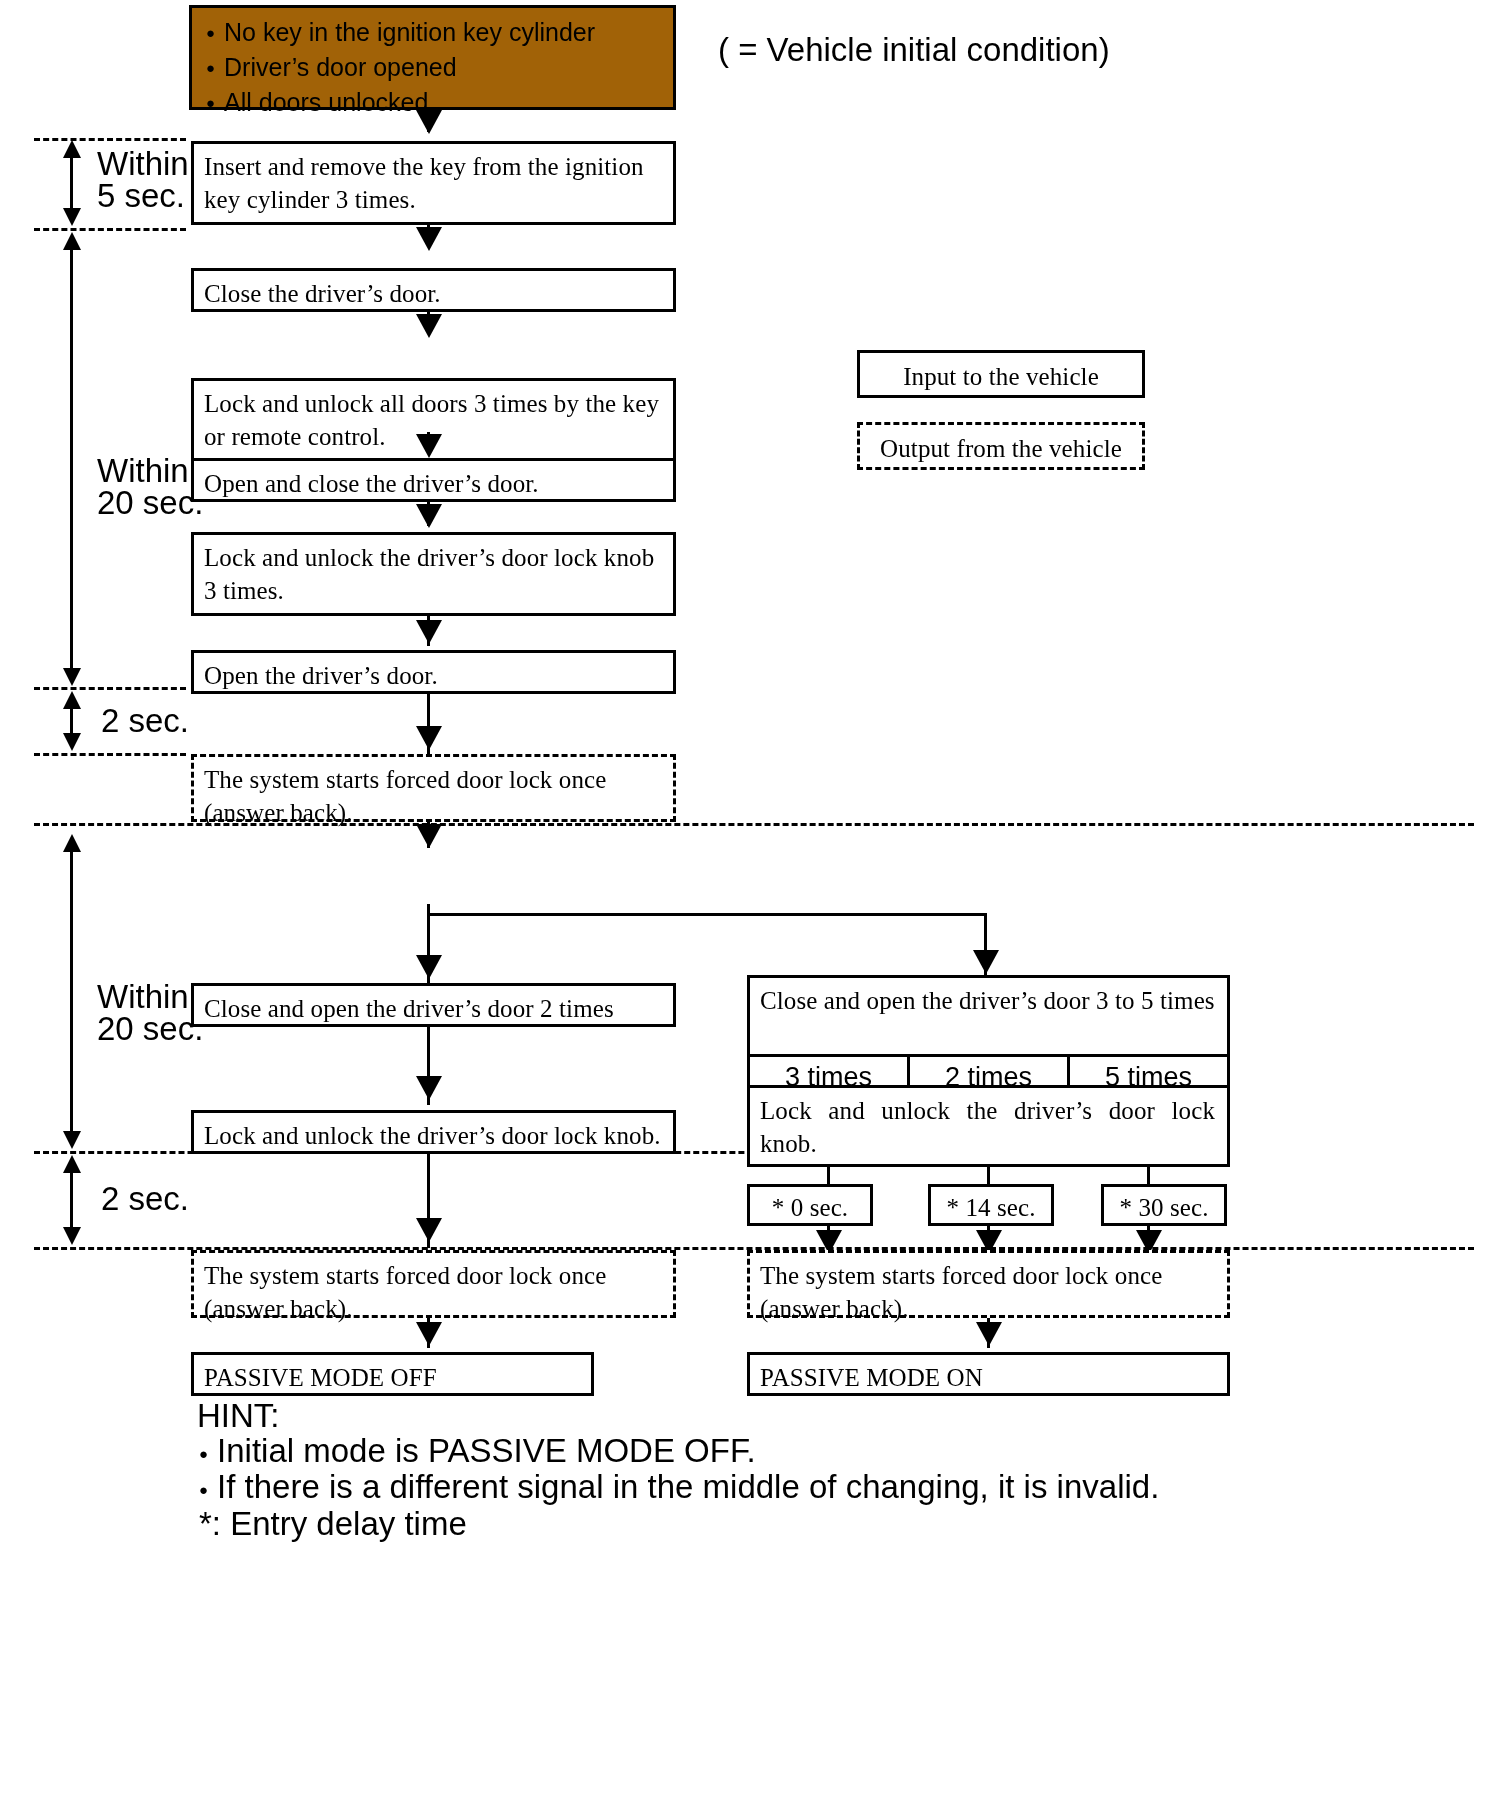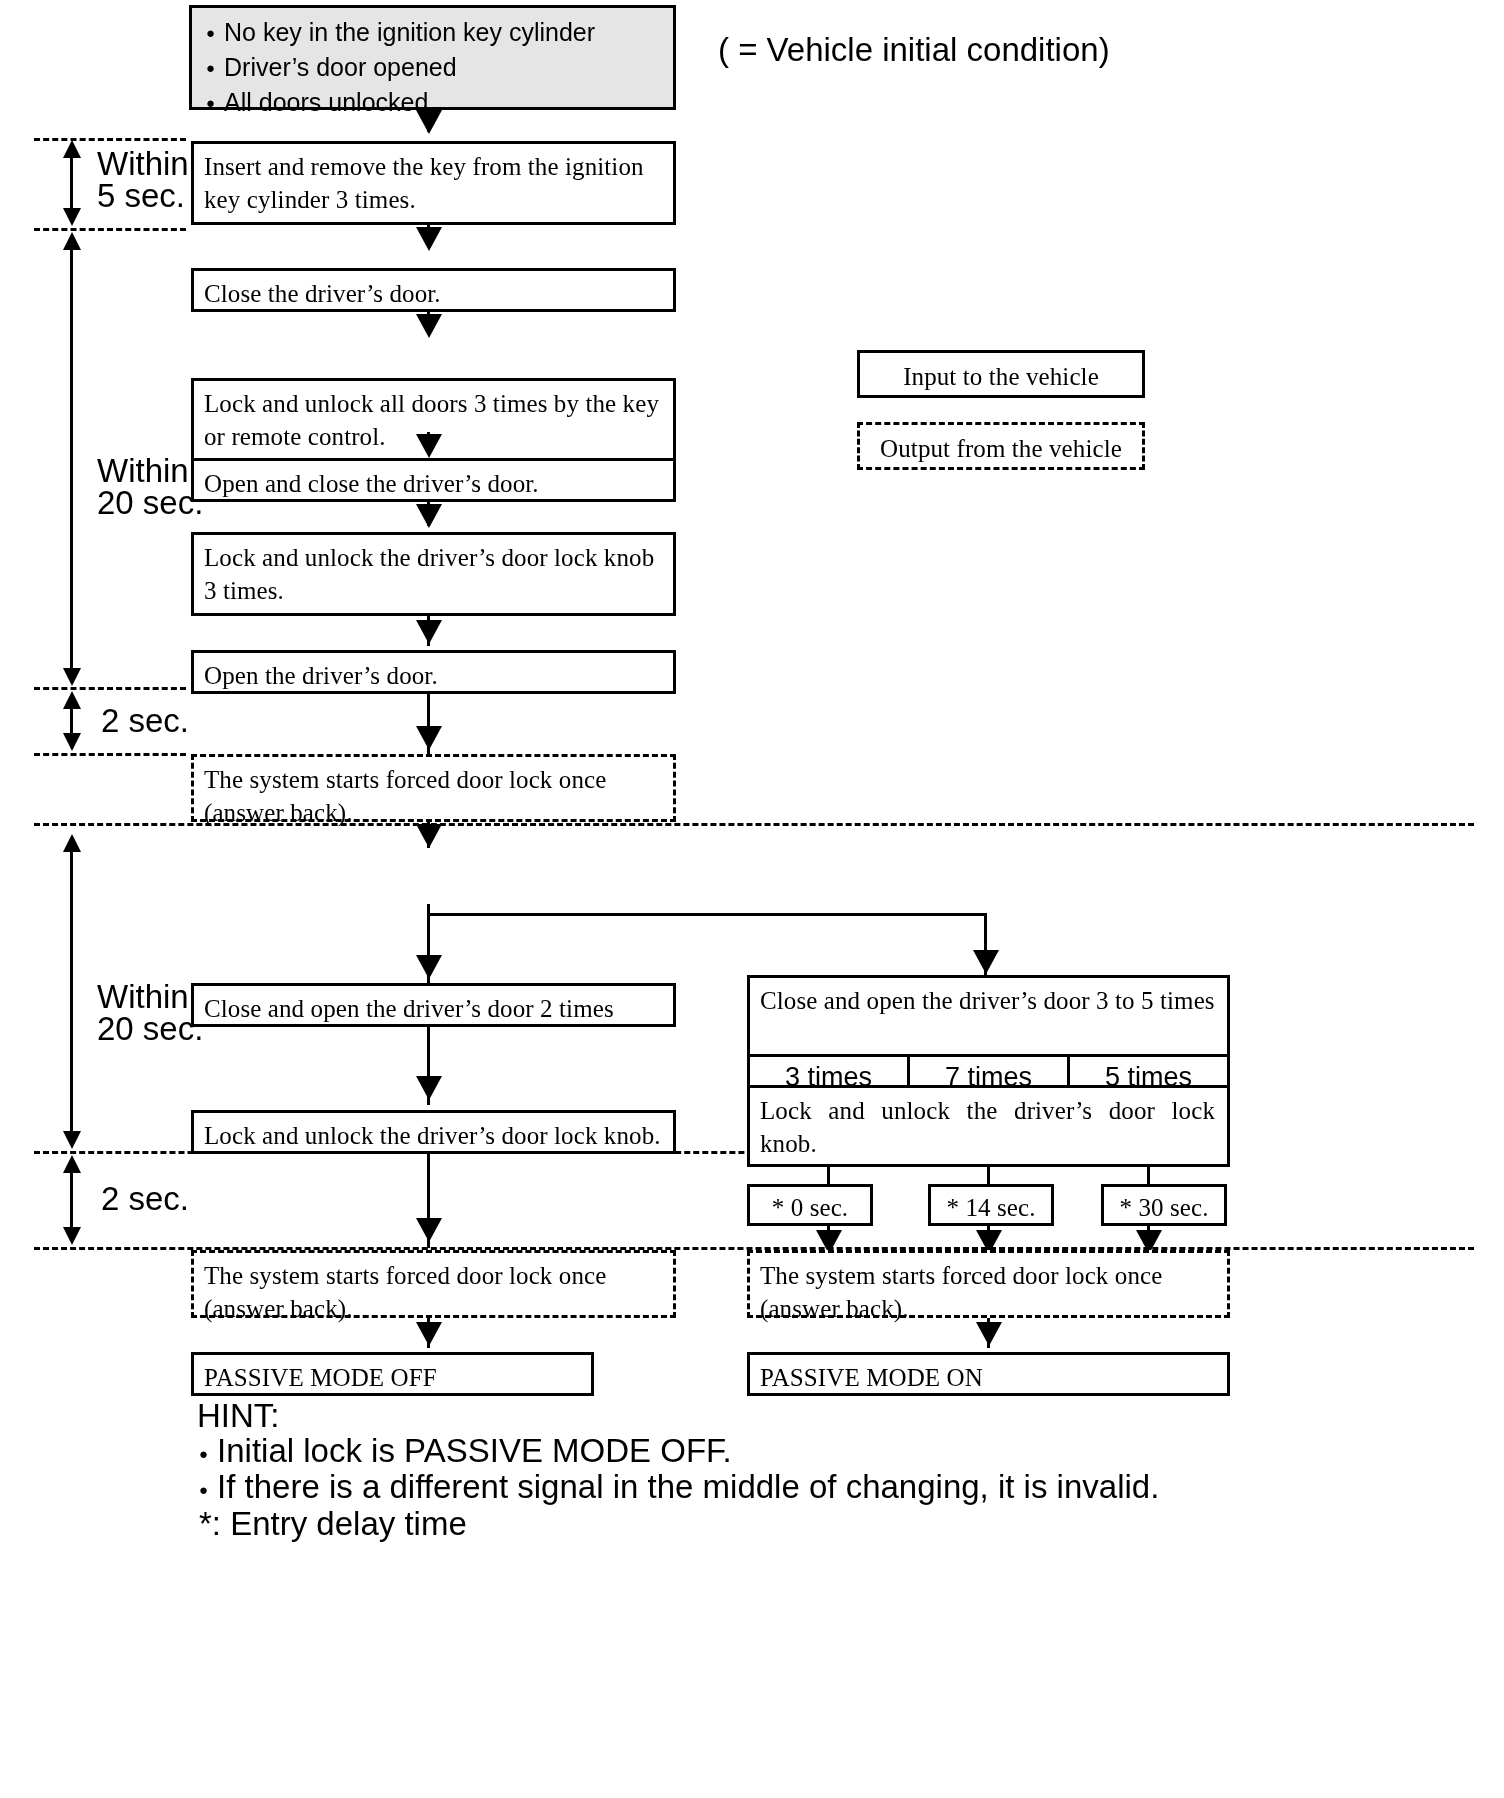--- a/index.html
+++ b/index.html
@@ -41,21 +41,21 @@
     text-align-last:justify;
     padding-right:12px;
   }
   .box.just-last{
     text-align-last:left;
   }
   .bullets{
     position:absolute;
     box-sizing:border-box;
     border:3px solid #000;
-    background:#e5e5e5;
+    background:#a16207;
     font-size:25px;
     line-height:34px;
     padding:7px 0 6px 14px;
   }
   .bullets .li{white-space:nowrap;}
   .bullets .li:before{
     content:"\25CF";
     font-size:15px;
     vertical-align:3px;
     margin-right:9px;
@@ -233,21 +233,21 @@
   <div class="ahead-d" style="left:416px;top:1322px;"></div>
 
   <div class="box" style="left:191px;top:1352px;width:403px;height:44px;">PASSIVE MODE OFF</div>
 
   <div class="box" style="left:747px;top:975px;width:483px;height:82px;">
     <span>Close and open the driver’s door 3 to 5 times</span>
   </div>
 
   <div class="cellrow" style="left:747px;top:1057px;width:483px;height:46px;">
     <div class="cell">3 times</div>
-    <div class="cell">7 times</div>
+    <div class="cell">2 times</div>
     <div class="cell">5 times</div>
   </div>
 
   <div class="vline" style="left:827px;top:1103px;height:22px;"></div>
   <div class="ahead-d" style="left:816px;top:1103px;"></div>
   <div class="vline" style="left:987px;top:1103px;height:22px;"></div>
   <div class="ahead-d" style="left:976px;top:1103px;"></div>
   <div class="vline" style="left:1147px;top:1103px;height:22px;"></div>
   <div class="ahead-d" style="left:1136px;top:1103px;"></div>
 
@@ -271,17 +271,17 @@
   <div class="box dashed" style="left:747px;top:1250px;width:483px;height:68px;">The system starts forced door lock once (answer back).</div>
   <div class="vline" style="left:987px;top:1318px;height:30px;"></div>
   <div class="ahead-d" style="left:976px;top:1322px;"></div>
 
   <div class="box" style="left:747px;top:1352px;width:483px;height:44px;">PASSIVE MODE ON</div>
 
   <div class="box center" style="left:857px;top:350px;width:288px;height:48px;line-height:36px;">Input to the vehicle</div>
   <div class="box dashed center" style="left:857px;top:422px;width:288px;height:48px;line-height:36px;">Output from the vehicle</div>
 
   <div class="txt" style="left:197px;top:1400px;">HINT:</div>
-  <div class="txt hintline" style="left:199px;top:1435px;">Initial lock is PASSIVE MODE OFF.</div>
+  <div class="txt hintline" style="left:199px;top:1435px;">Initial mode is PASSIVE MODE OFF.</div>
   <div class="txt hintline" style="left:199px;top:1471px;">If there is a different signal in the middle of changing, it is invalid.</div>
   <div class="txt" style="left:199px;top:1508px;">*: Entry delay time</div>
 
 </div>
 
 </body></html>

